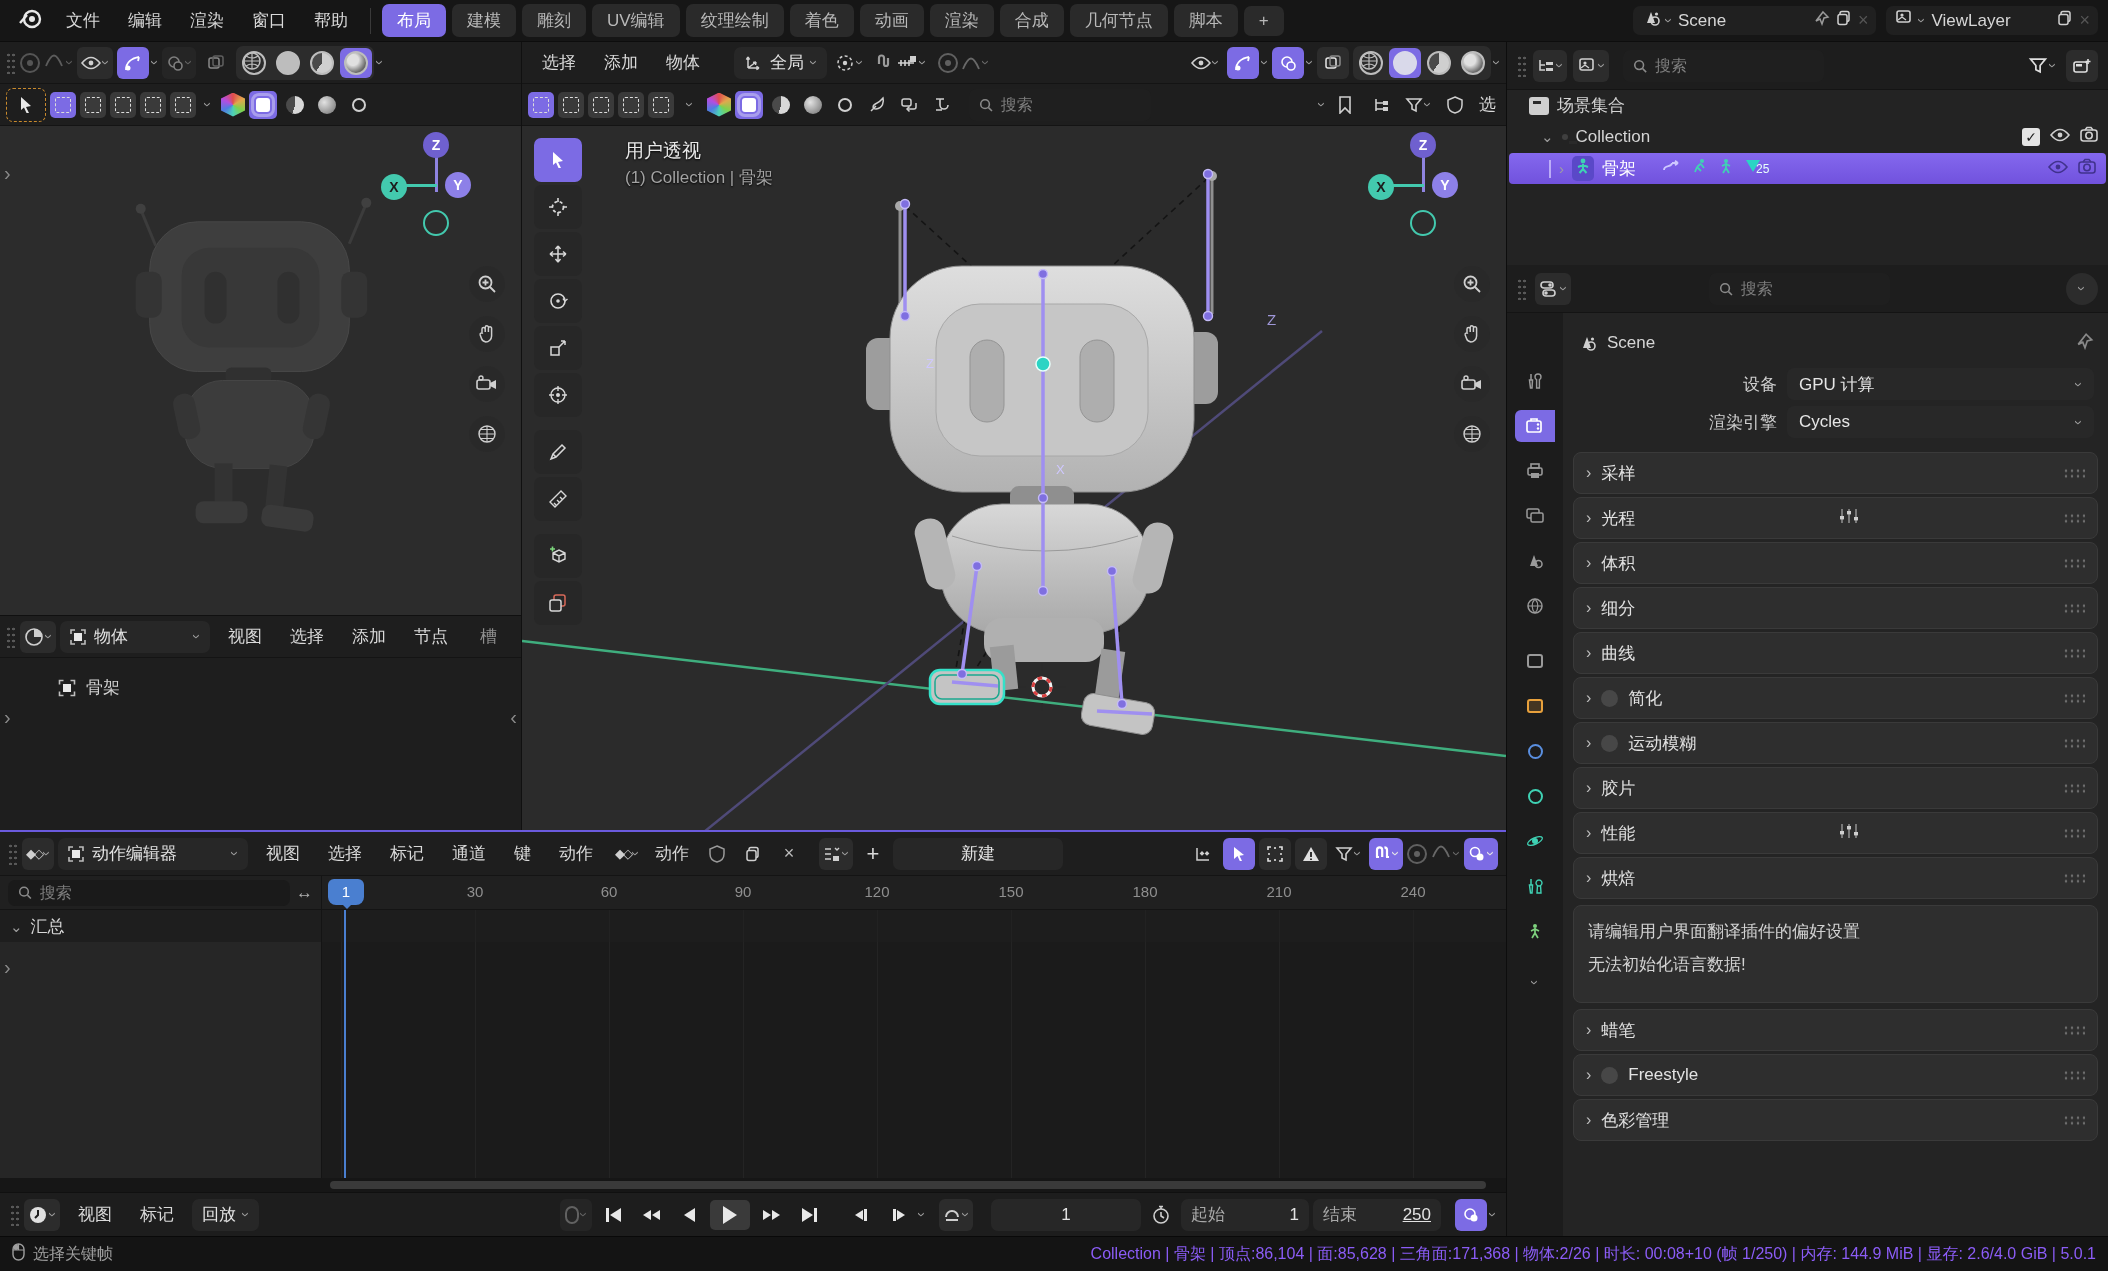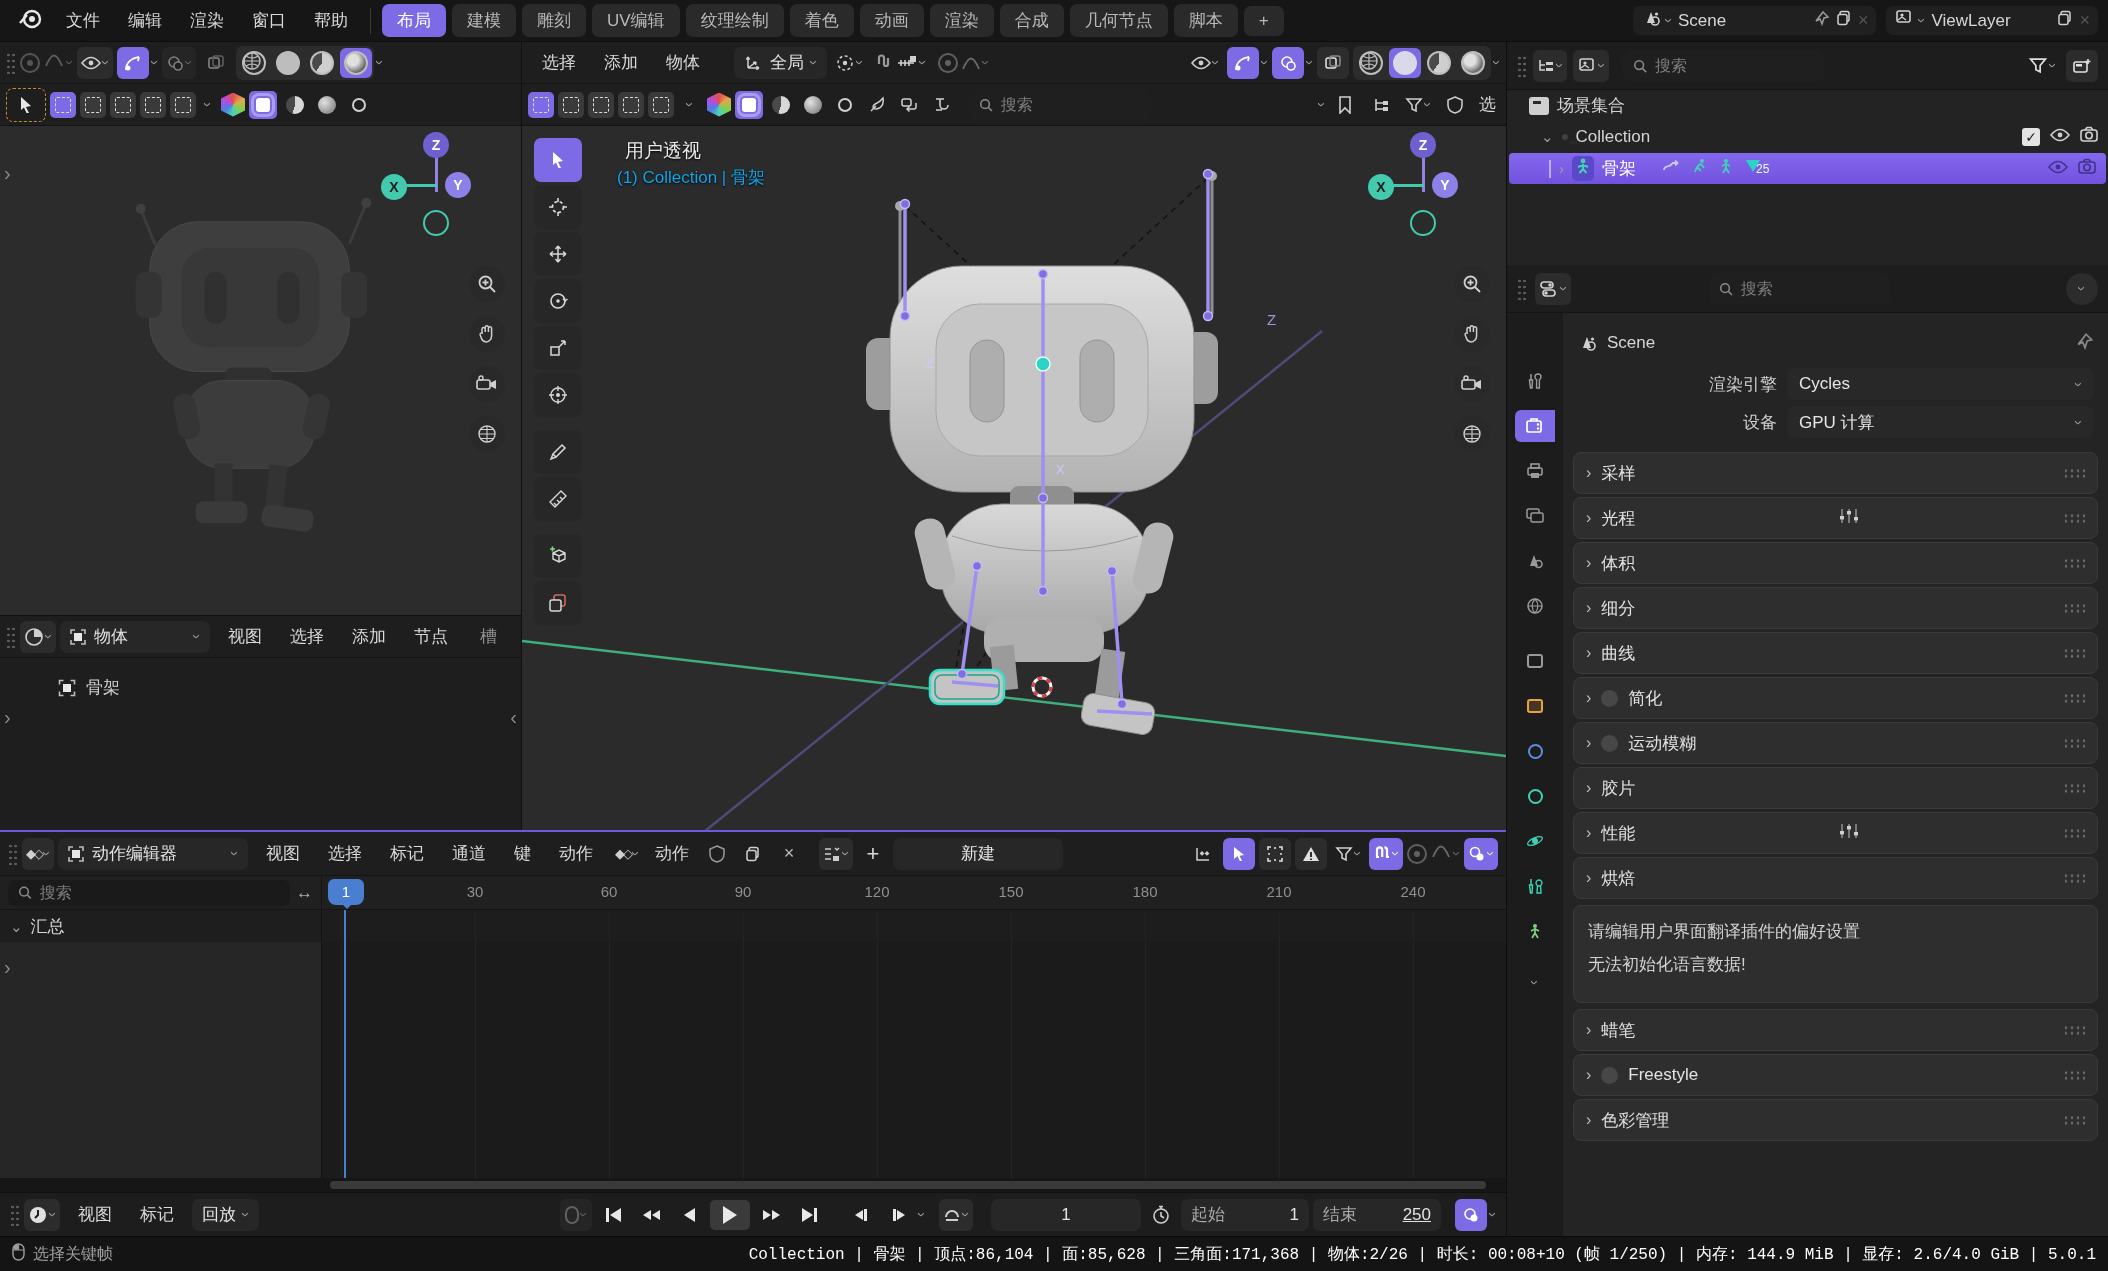--- a/index.html
+++ b/index.html
@@ -66,21 +66,21 @@
   .pass.active { background:#7c6be4; }
   .pass .sqr { width:14px; height:14px; background:#fff; border-radius:3px; outline:3px solid rgba(255,255,255,.35); outline-offset:2px; }
   .pass .cir { width:18px; height:18px; border-radius:50%; }
 
   .prop-circle { width:20px; height:20px; border-radius:50%; border:2px solid #8d8d8d; position:relative; flex:0 0 auto; }
   .prop-circle::after { content:""; position:absolute; left:5px; top:5px; width:6px; height:6px;
     border-radius:50%; background:#8d8d8d; }
 
   
   .vtext1 { position:absolute; left:103px; top:12px; font-size:19px; color:#e8e8e8; text-shadow:0 1px 2px #000; }
-  .vtext2 { position:absolute; left:95px; top:40px; font-size:17px; color:#0ea5e9; text-shadow:0 1px 2px #000; }
+  .vtext2 { position:absolute; left:103px; top:40px; font-size:17px; color:#a3a3a3; text-shadow:0 1px 2px #000; }
   .toolcol { position:absolute; left:12px; top:12px; display:flex; flex-direction:column; gap:3px; }
   .toolbtn { width:48px; height:44px; background:#272727e0; border-radius:7px; display:flex;
     align-items:center; justify-content:center; }
   .toolbtn.active { background:#7c6be4; }
   .toolbtn.fallback { background:transparent; border:1.5px dashed #c98a2d; }
   .navcol { position:absolute; right:16px; display:flex; flex-direction:column; gap:14px; align-items:center; }
   .navbtn { width:36px; height:36px; border-radius:50%; display:flex; align-items:center; justify-content:center;
     background:rgba(40,40,40,.55); }
   .gizmo { position:absolute; width:112px; height:112px; }
   .gz { position:absolute; width:26px; height:26px; border-radius:50%; display:flex; align-items:center;
@@ -161,21 +161,21 @@
   .toggle-circle { width:17px; height:17px; border-radius:50%; background:#474747; flex:0 0 auto; }
   .panel-h .grip { margin-left:auto; }
   .panel-body { padding:4px 14px 16px; color:#d2d2d2; }
   .panel-body p { margin:10px 0; font-size:17px; }
   .bigbtn { background:#3a3a3a; border-radius:6px; height:36px; display:flex; align-items:center;
     justify-content:center; color:#e8e8e8; margin-top:8px; }
 
   
   .statusbar { height:35px; background:#141414; border-top:1px solid #090909; display:flex; align-items:center;
     padding:0 12px; color:#9e9e9e; font-size:16px; flex:0 0 auto; }
-  .statusbar .right { margin-left:auto; color:#ffffff;font-family:Liberation Mono, monospace; }
+  .statusbar .right { margin-left:auto; color:#8b5cf6; }
 </style>
 </head>
 <body>
 
 <div class="app">
 
   <div class="topbar">
     <span style="margin:0 8px;">
       <svg width="26" height="22" viewBox="0 0 26 22">
           <circle cx="14" cy="12" r="8" fill="none" stroke="#e8e8e8" stroke-width="2.4"></circle>
@@ -1227,30 +1227,30 @@
                   <path d="M6 14 L10 3 L14 14Z" fill="#cfcfcf"></path>
                   <circle cx="14" cy="12" r="4" fill="none" stroke="#cfcfcf" stroke-width="1.6"></circle>
                   <circle cx="15.5" cy="5" r="1.6" fill="#cfcfcf"></circle>
                 </svg>
               <span>Scene</span>
               <span style="margin-left:auto;"><svg width="18" height="18" viewBox="0 0 16 16">
                     <path d="M9 2 L14 7 L10 8 L8 14 L6 9 L2 11 L9 2Z" fill="none" stroke="#8a8a8a" stroke-width="1.5"></path>
                   </svg></span>
             </div>
             <div class="pr-row">
+              <span class="pr-label">设备</span>
+              <div class="dropdown">
+                <span>GPU 计算</span>
+                <span class="cv">›</span>
+              </div>
+            </div>
+            <div class="pr-row">
               <span class="pr-label">渲染引擎</span>
               <div class="dropdown">
                 <span>Cycles</span>
-                <span class="cv">›</span>
-              </div>
-            </div>
-            <div class="pr-row">
-              <span class="pr-label">设备</span>
-              <div class="dropdown">
-                <span>GPU 计算</span>
                 <span class="cv">›</span>
               </div>
             </div>
             <div style="height:8px;"></div>
             <div>
 
                 <div class="panel">
                   <div class="panel-h">
                   <span class="chev">›</span>
 

